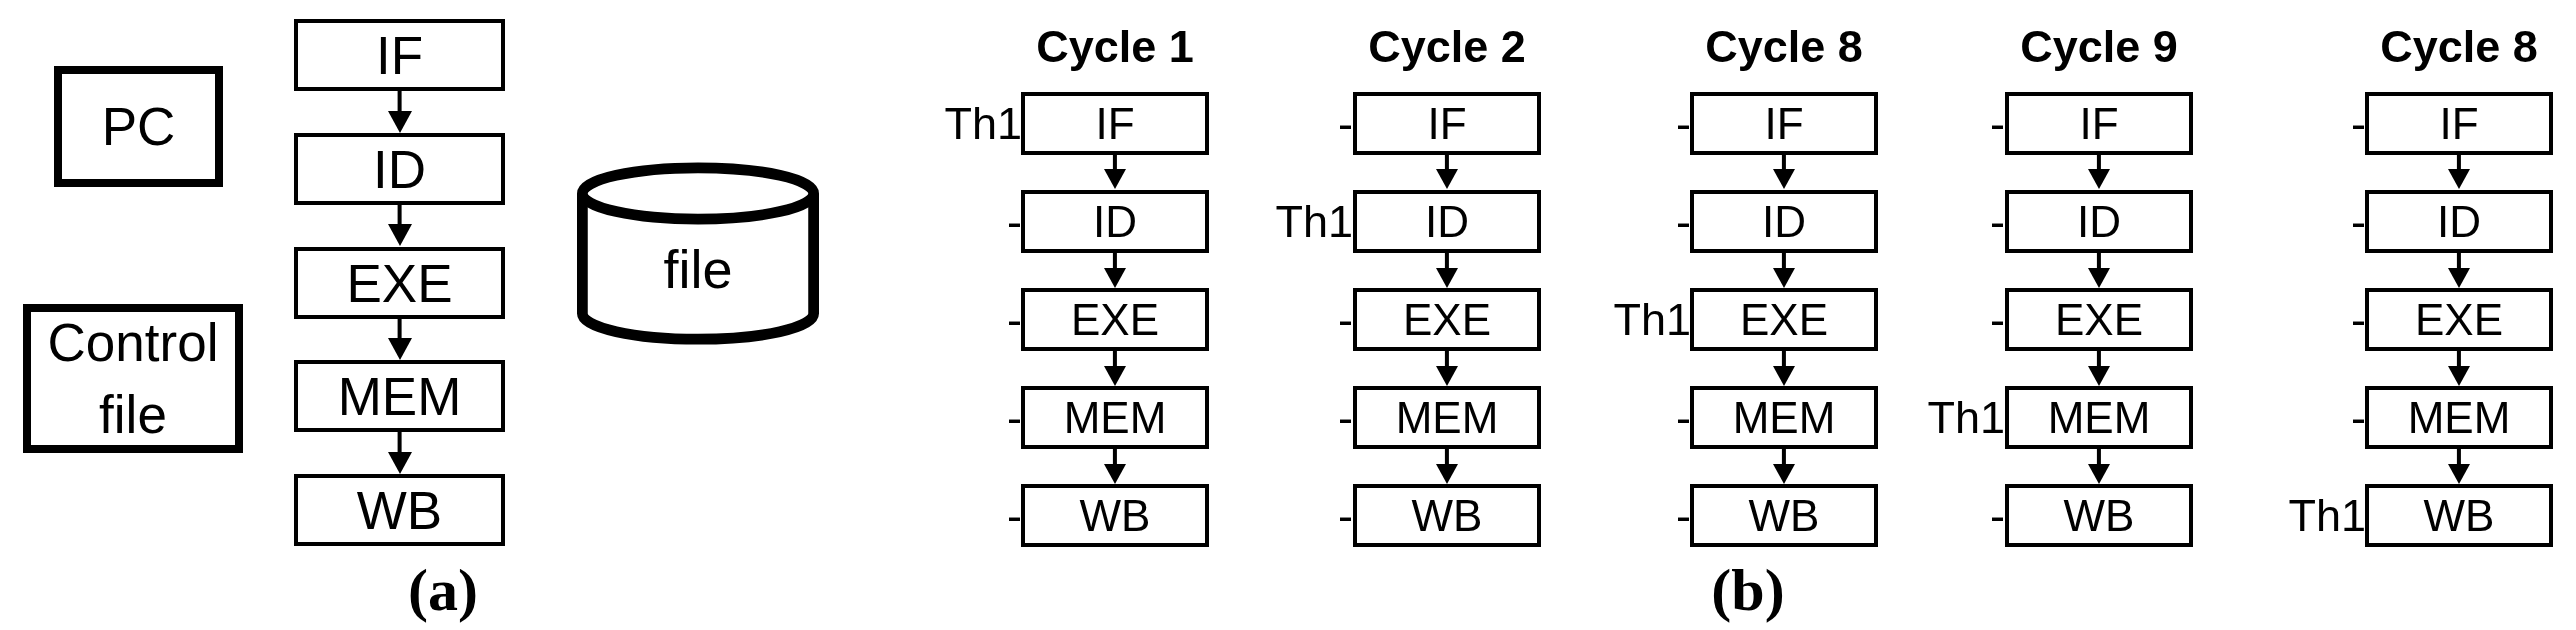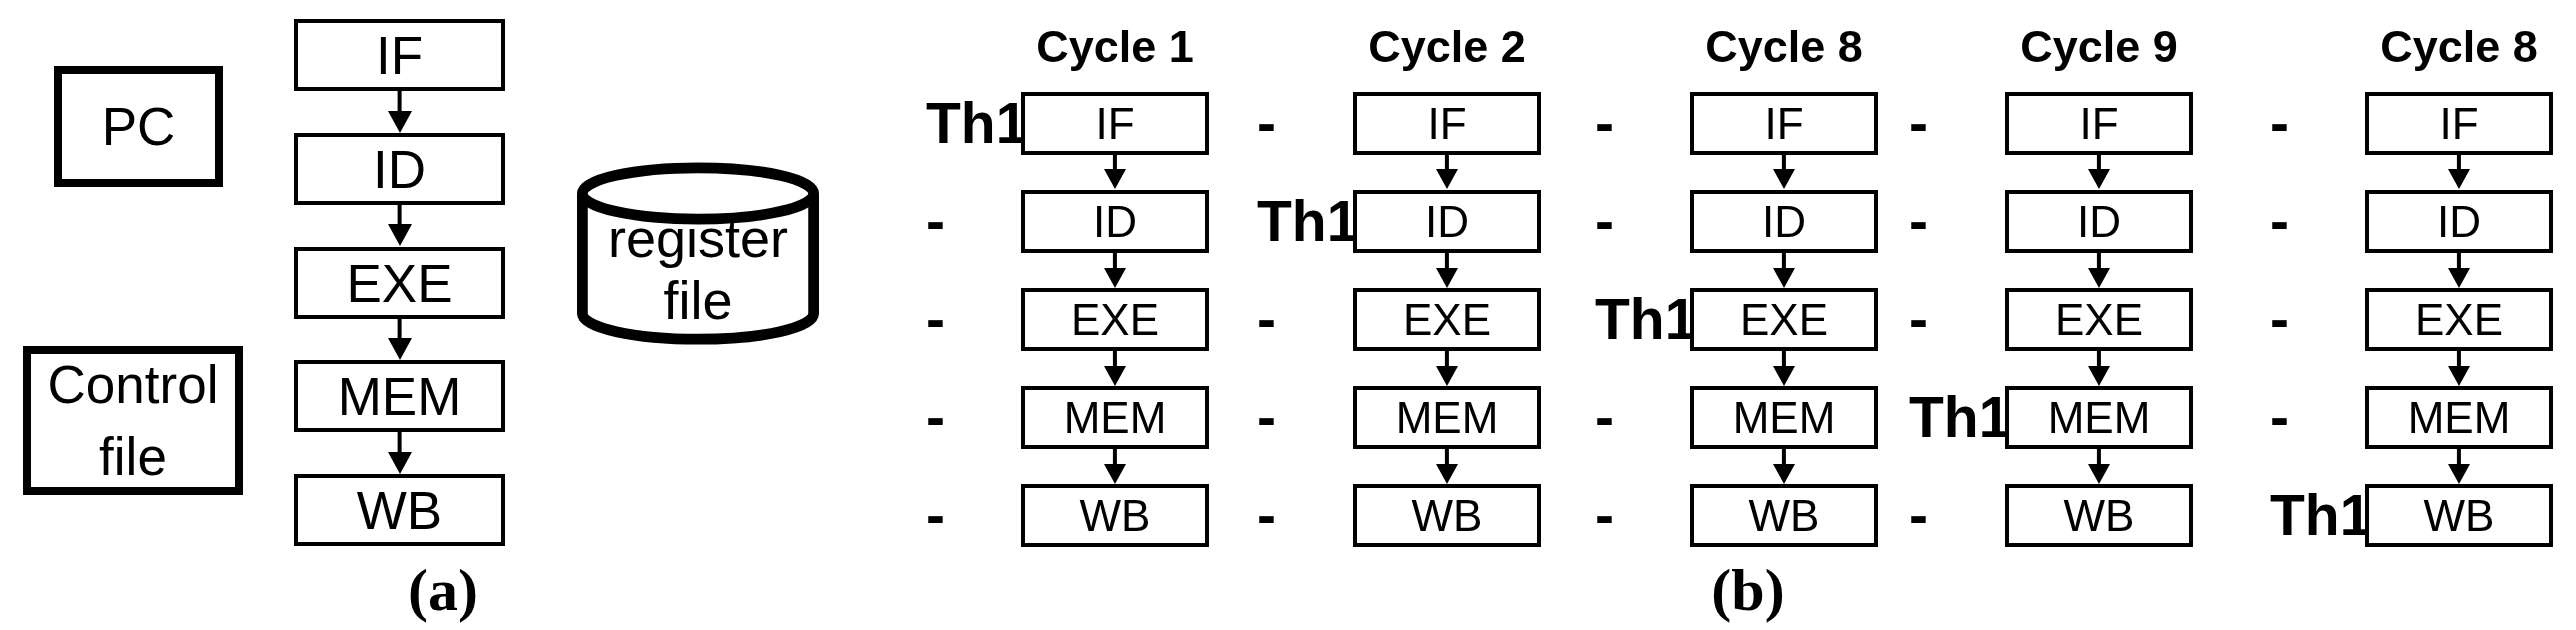--- a/index.html
+++ b/index.html
@@ -19,21 +19,21 @@
   .pc-box {
     position:absolute; left:54px; top:66px; width:169px; height:121px;
     border:8.4px solid #000; background:#fff;
     display:flex; align-items:center; justify-content:center;
     font-size:53px;
   }
   .cu-box {
     position:absolute; left:23px; top:304px; width:220px; height:149px;
     border:8.4px solid #000; background:#fff;
     display:flex; flex-direction:column; align-items:center; justify-content:center;
-    font-size:53px; line-height:1.34; text-align:center;margin-top:42px;
+    font-size:53px; line-height:1.34; text-align:center;
   }
   .cyl {
     position:absolute; left:577px; top:162px; width:242px; height:183px;
   }
   .cyl svg { position:absolute; left:0; top:0; }
   .cyl .cyl-text {
     position:absolute; left:0; right:0; top:35px; bottom:3.6px;
     display:flex; flex-direction:column; align-items:center; justify-content:center;
     font-size:54px; line-height:1.16; text-align:center;
   }
@@ -67,22 +67,22 @@
     font-size:45px; font-weight:bold; white-space:nowrap;
   }
   .bx-b {
     position:absolute; width:188px; height:63px;
     border:4.2px solid #000; background:#fff;
     display:flex; align-items:center; justify-content:center;
     font-size:44px; line-height:1;
   }
   .lbl-b {
     position:absolute; width:96px; height:63px;
-    display:flex; align-items:center; justify-content:flex-start;
-    font-size:57px; line-height:1; white-space:nowrap;font-weight:bold;
+    display:flex; align-items:center; justify-content:flex-end;
+    font-size:45px; line-height:1; white-space:nowrap;
   }
   
   .caption {
     position:absolute; width:150px; height:69px; top:556px;
     display:flex; align-items:center; justify-content:center;
     font-family:"Liberation Serif", serif; font-weight:bold; font-size:60px;
   }
 </style>
 </head>
 <body>
@@ -118,21 +118,20 @@
     <div class="bx-a" style="top:474px">
         <span>WB</span>
       </div>
 
     <div class="cyl">
       <svg width="242" height="183" viewBox="0 0 405 305">
         <path d="M 9 52 L 9 253 A 193.5 43 0 0 0 396 253 L 396 52" fill="#ffffff" stroke="#000000" stroke-width="18"></path>
         <ellipse cx="202.5" cy="52" rx="193.5" ry="43" fill="#ffffff" stroke="#000000" stroke-width="18"></ellipse>
       </svg>
       <div class="cyl-text">
-        <span>register</span>
         <span>file</span>
       </div>
     </div>
 
     <div class="caption" style="left:368px">
       <span>(a)</span>
     </div>
   </div>
 
   <div>

